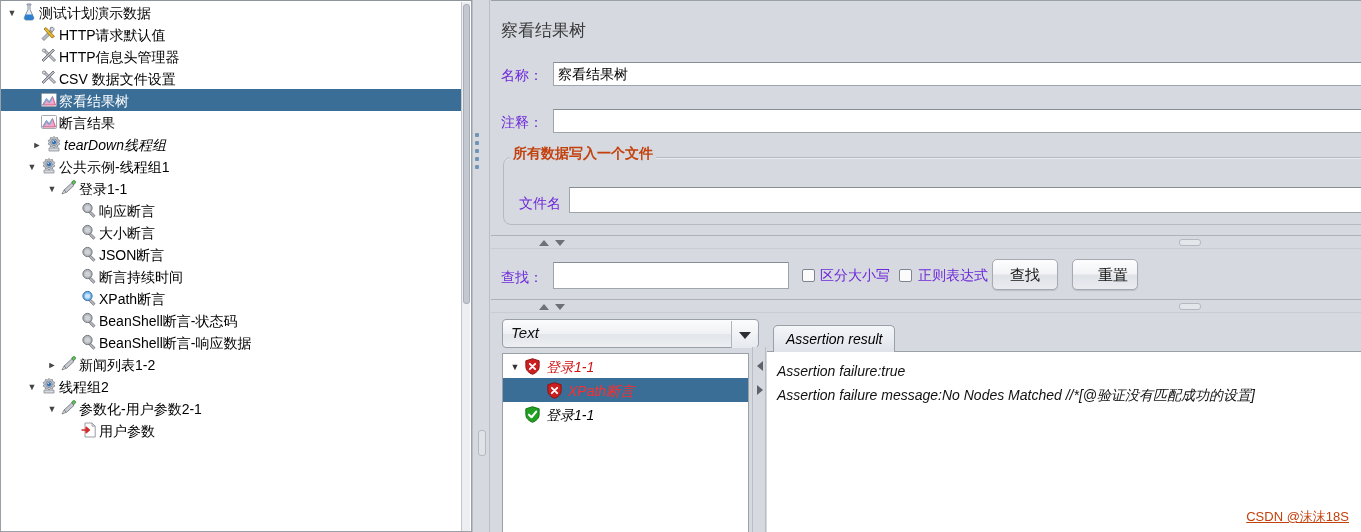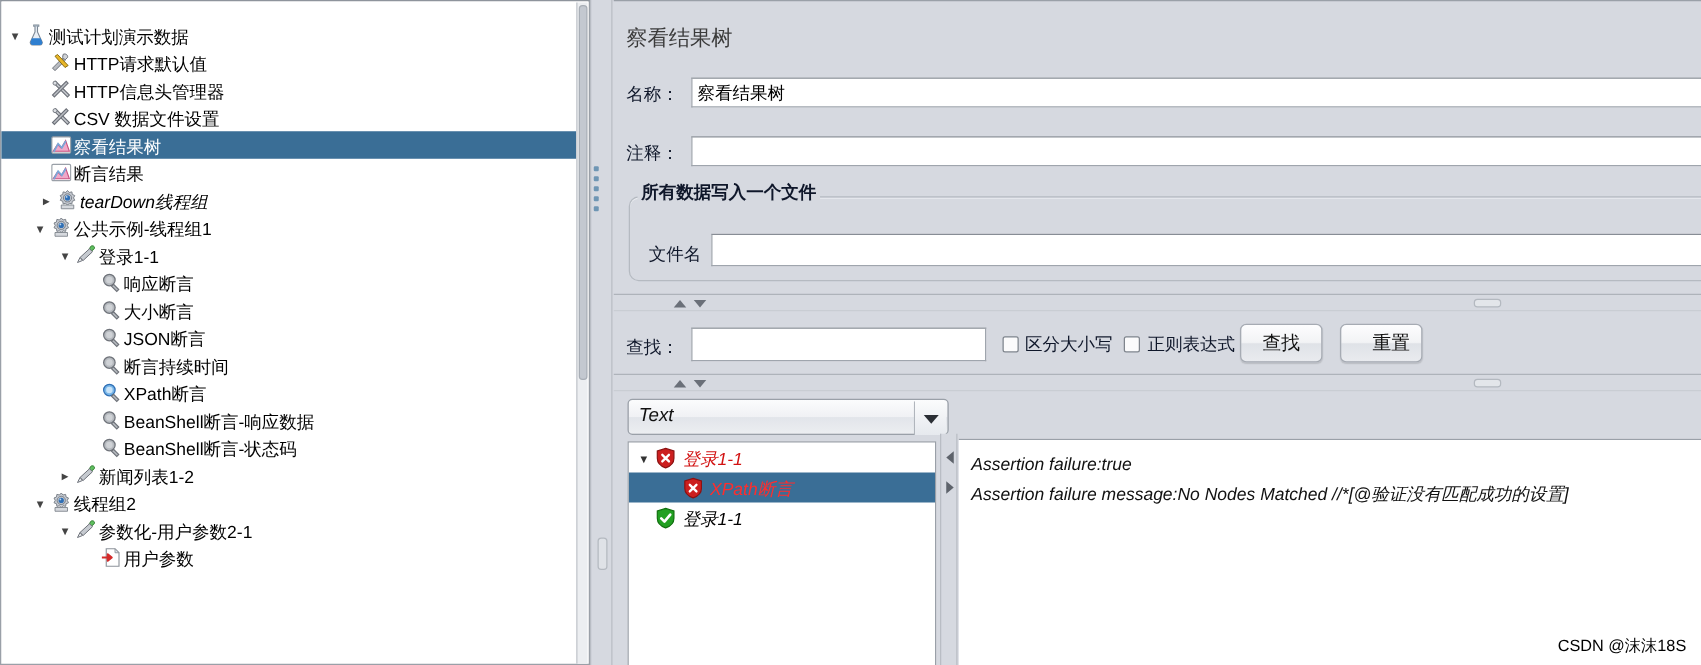--- a/index.html
+++ b/index.html
@@ -15,21 +15,21 @@
   #app { position: relative; width: 1361px; height: 532px; background: #d6d9e0; }
 
   
   #tree-pane {
     position: absolute; left: 0; top: 0; width: 472px; height: 532px;
     background: #ffffff;
     border: 1px solid #9aa0a8;
     border-top: 1px solid #8e949c;
     overflow: hidden;
   }
-  #tree-scroll-inner { position: absolute; left: 0; top: 0; right: 10px; top: 0; margin-top: 16px; }
+  #tree-scroll-inner { position: absolute; left: 0; top: 0; right: 10px; top: 0; }
   .tree-row {
     position: relative;
     height: 22px; line-height: 22px;
     white-space: nowrap;
     padding-left: 0;
     font-size: 14px;
   }
   .tree-row.sel { background: #3a6e96; color: #ffffff; }
   .tree-row .twisty {
     display: inline-block; width: 14px; text-align: center;
@@ -73,41 +73,41 @@
   
   #right-pane {
     position: absolute; left: 491px; top: 0; width: 870px; height: 532px;
     background: #d6d9e0;
     border-top: 1px solid #9aa0a8;
   }
   #panel-title {
     position: absolute; left: 10px; top: 18px;
     font-size: 17px; color: #3b3b3b;
   }
-  .fld-label { position: absolute; font-size: 14px; color: #0f172a; }
+  .fld-label { position: absolute; font-size: 14px; color: #6d28d9; }
   .txtfield {
     position: absolute;
     background: #ffffff;
     border: 1px solid #9fa5ad;
     border-top-color: #878d95;
     height: 24px; line-height: 22px;
     padding: 0 4px;
     font-size: 14px;
     color: #000;
     overflow: hidden; white-space: nowrap;
   }
   #name-label { left: 10px; top: 66px; }
   #name-field { left: 62px; top: 61px; width: 1299px; }
   #comment-label { left: 10px; top: 113px; }
   #comment-field { left: 62px; top: 108px; width: 1299px; }
 
   
   #group-title {
     position: absolute; left: 19px; top: 144px;
-    font-size: 14px; font-weight: bold; color: #0f172a;
+    font-size: 14px; font-weight: bold; color: #c2410c;
     background: #d6d9e0; padding: 0 3px; z-index: 3;
   }
   #group-box {
     position: absolute; left: 12px; top: 156px; width: 1349px; height: 68px;
     border: 1px solid #b5bac1;
     border-radius: 8px;
     background: #d6d9e0;
     box-shadow: inset 0 1px 0 #e9ebef;
   }
   #file-label { left: 28px; top: 194px; }
@@ -230,21 +230,21 @@
     border-top: 1px solid #9aa0a8;
   }
   .assert-line {
     font-size: 14px; color: #111; padding-left: 10px;
     line-height: 24px; white-space: nowrap;
   }
   #assert-lines { padding-top: 7px; }
 
   #watermark {
     position: absolute; right: 12px; bottom: 6px;
-    font-size: 13px; color: #000000;
+    font-size: 13px; color: #c2410c; text-decoration: underline;
   }
 </style>
 </head>
 <body>
 
 <div id="app">
 
   <div id="tree-pane">
     <div id="tree-scroll-inner">
         <div class="tree-row" style="padding-left: 4px;"><span class="twisty">▼</span><span class="ticon"><svg width="20" height="20" viewBox="0 0 20 20">
@@ -318,26 +318,26 @@
             </svg></span><span class="tlabel">断言持续时间</span></div>
         <div class="tree-row" style="padding-left: 64px;"><span class="twisty"></span><span class="ticon"><svg width="20" height="20" viewBox="0 0 20 20">
               <circle cx="8.5" cy="8" r="4.6" fill="#78b6e8" stroke="#2f6fb5" stroke-width="1"></circle>
               <circle cx="8.5" cy="8" r="2.6" fill="#c9e3f8"></circle>
               <path d="M11.8 11.4 16 15.6l-1.6 1.6-4.2-4.2z" fill="#b6babf" stroke="#6f737a" stroke-width="0.9"></path>
             </svg></span><span class="tlabel">XPath断言</span></div>
         <div class="tree-row" style="padding-left: 64px;"><span class="twisty"></span><span class="ticon"><svg width="20" height="20" viewBox="0 0 20 20">
               <circle cx="8.5" cy="8" r="4.6" fill="#b6babf" stroke="#6f737a" stroke-width="1"></circle>
               <circle cx="8.5" cy="8" r="2.6" fill="#cfd2d6"></circle>
               <path d="M11.8 11.4 16 15.6l-1.6 1.6-4.2-4.2z" fill="#b6babf" stroke="#6f737a" stroke-width="0.9"></path>
+            </svg></span><span class="tlabel">BeanShell断言-状态码</span></div>
+        <div class="tree-row" style="padding-left: 64px;"><span class="twisty"></span><span class="ticon"><svg width="20" height="20" viewBox="0 0 20 20">
+              <circle cx="8.5" cy="8" r="4.6" fill="#b6babf" stroke="#6f737a" stroke-width="1"></circle>
+              <circle cx="8.5" cy="8" r="2.6" fill="#cfd2d6"></circle>
+              <path d="M11.8 11.4 16 15.6l-1.6 1.6-4.2-4.2z" fill="#b6babf" stroke="#6f737a" stroke-width="0.9"></path>
             </svg></span><span class="tlabel">BeanShell断言-响应数据</span></div>
-        <div class="tree-row" style="padding-left: 64px;"><span class="twisty"></span><span class="ticon"><svg width="20" height="20" viewBox="0 0 20 20">
-              <circle cx="8.5" cy="8" r="4.6" fill="#b6babf" stroke="#6f737a" stroke-width="1"></circle>
-              <circle cx="8.5" cy="8" r="2.6" fill="#cfd2d6"></circle>
-              <path d="M11.8 11.4 16 15.6l-1.6 1.6-4.2-4.2z" fill="#b6babf" stroke="#6f737a" stroke-width="0.9"></path>
-            </svg></span><span class="tlabel">BeanShell断言-状态码</span></div>
         <div class="tree-row" style="padding-left: 44px;"><span class="twisty">►</span><span class="ticon"><svg width="20" height="20" viewBox="0 0 20 20">
               <path d="M13.5 3.2c1-1 2.4-.6 2.9.2.5.9 0 1.9-.8 2.4l-1.4.9-1.6-1.7z" fill="#5fbf5f" stroke="#2f7a2f" stroke-width="0.8"></path>
               <path d="M12.6 5 15 7.4 7.5 14.4 5 12z" fill="#c6cad0" stroke="#6e727a" stroke-width="0.8"></path>
               <path d="M5 12 3 16l4-1.6z" fill="#e9ebee" stroke="#6e727a" stroke-width="0.8"></path>
             </svg></span><span class="tlabel">新闻列表1-2</span></div>
         <div class="tree-row" style="padding-left: 24px;"><span class="twisty">▼</span><span class="ticon"><svg width="20" height="20" viewBox="0 0 20 20">
               <path d="M10 2.4l1.4 1.6 2.1-.5.3 2.1 2 .8-1 1.9 1 1.9-2 .8-.3 2.1-2.1-.5L10 14.2 8.6 12.6l-2.1.5-.3-2.1-2-.8 1-1.9-1-1.9 2-.8.3-2.1 2.1.5z" fill="#c8ccd3" stroke="#7c828a" stroke-width="0.8"></path>
               <circle cx="10" cy="8.3" r="3.3" fill="#bfc4cc" stroke="#7c828a" stroke-width="0.8"></circle>
               <circle cx="10" cy="8.3" r="2.1" fill="#2f6fb5"></circle>
               <circle cx="9.3" cy="7.5" r="0.7" fill="#bcd6f0"></circle>
@@ -433,20 +433,21 @@
                 <path d="M6.3 10.2 9 12.9 13.9 7" fill="none" stroke="#ffffff" stroke-width="2.2" stroke-linecap="round" stroke-linejoin="round"></path>
               </svg></span><span class="rlabel">登录1-1</span></div>
         </div>
 
       <div id="inner-vsplit">
         <span class="tri-l"></span>
         <span class="tri-r"></span>
       </div>
 
       <div id="tabpane">
+        <div id="tab-assert">Assertion result</div>
         <div id="tab-body">
           <div id="assert-lines">
               <div class="assert-line">Assertion failure:true</div>
               <div class="assert-line">Assertion failure message:No Nodes Matched //*[@验证没有匹配成功的设置]</div>
             </div>
         </div>
       </div>
     </div>
   </div>
 

